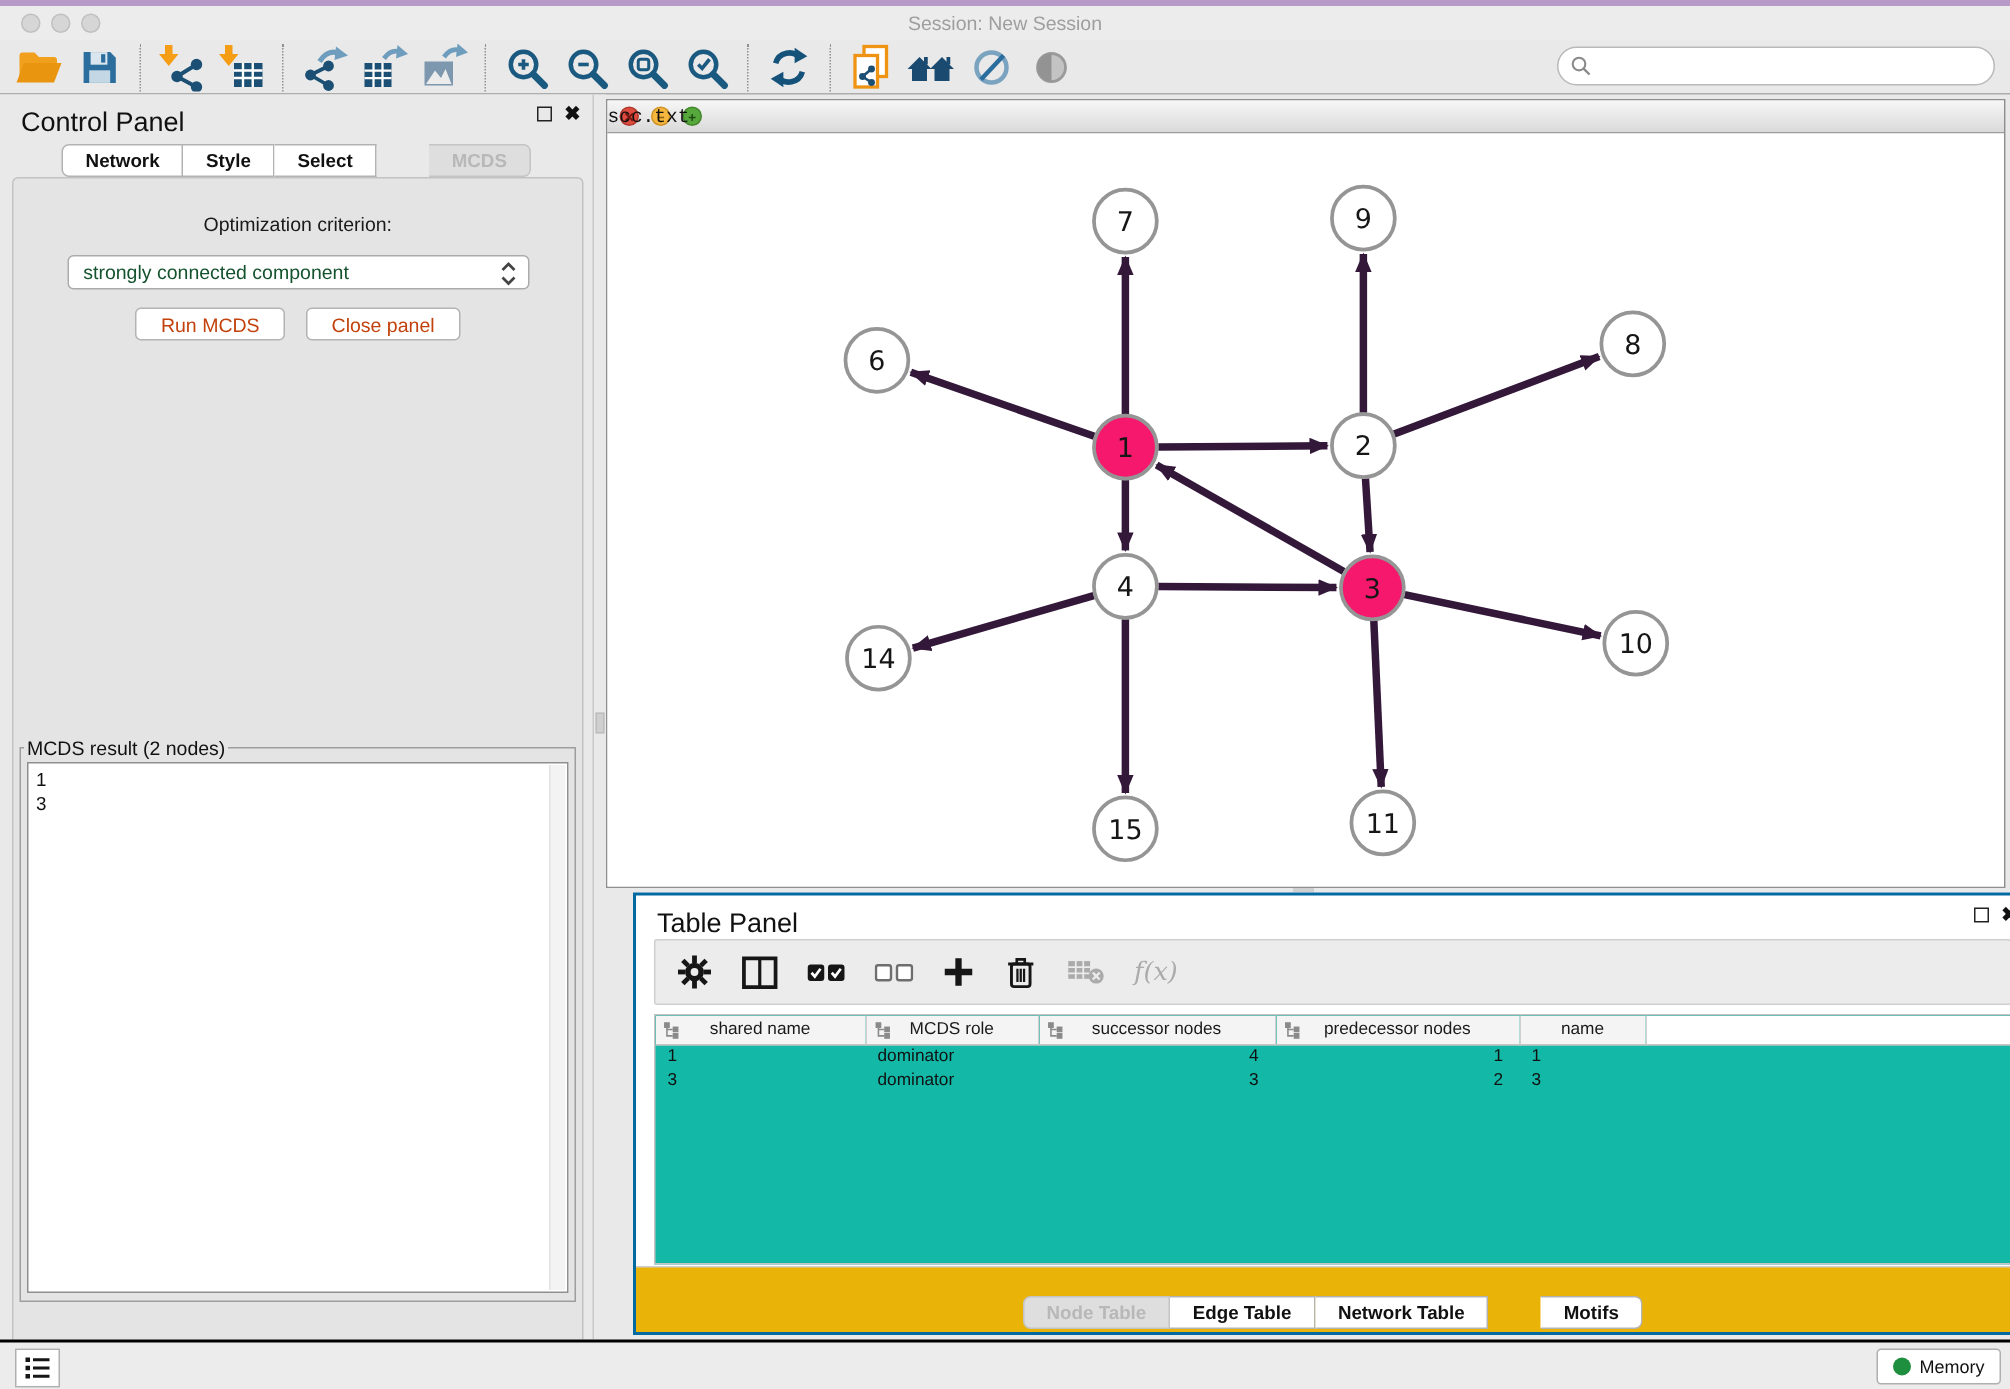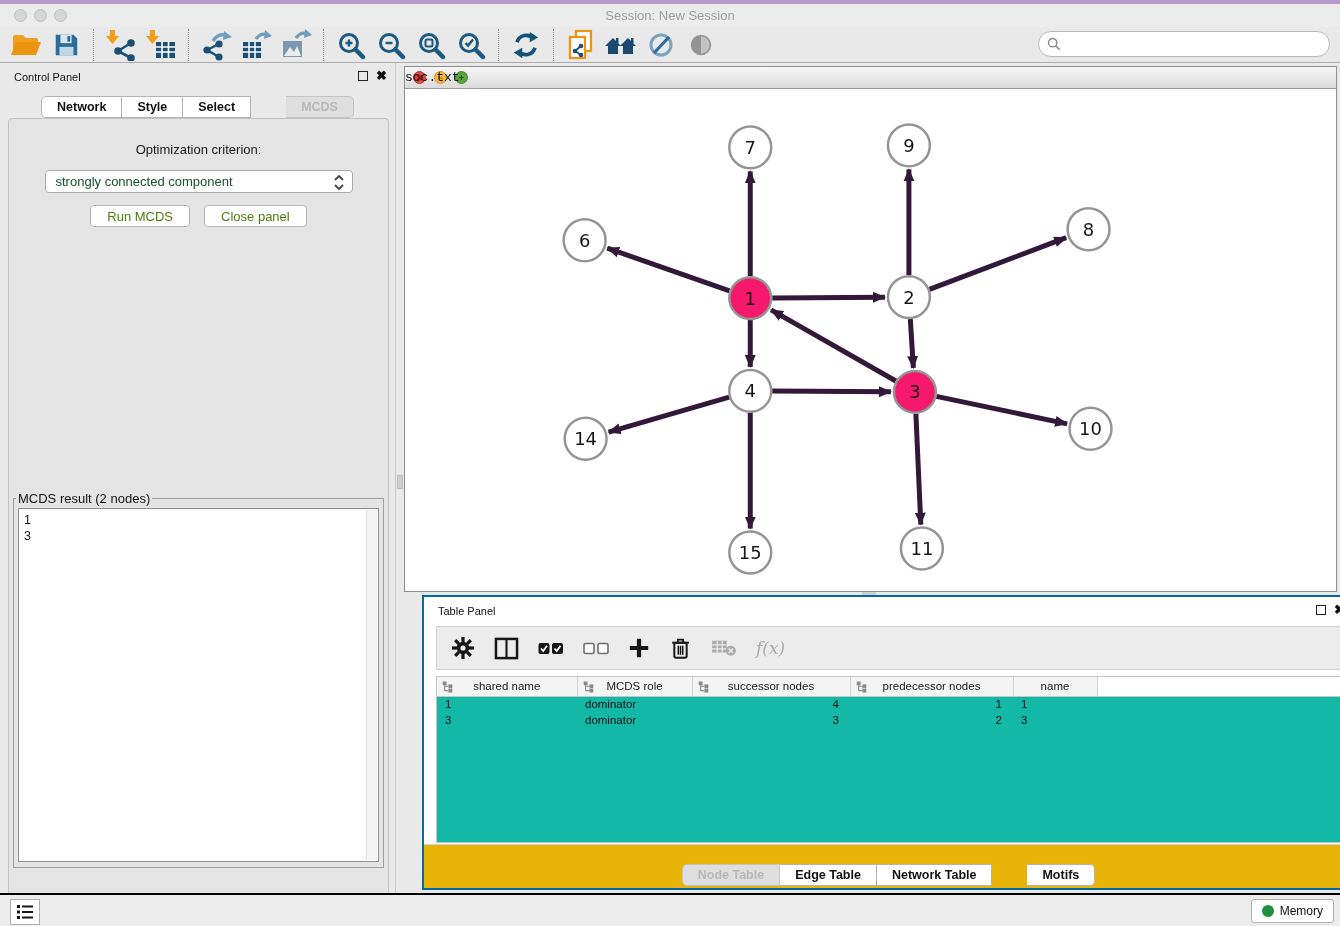--- a/index.html
+++ b/index.html
@@ -20,21 +20,21 @@
   .tb-btn { width:40px; height:34px; display:flex; align-items:center; justify-content:center; }
   .tb-sep { width:1px; height:32px; border-left:1px dotted #909090; margin:0 7px; }
   #search-wrap { position:absolute; right:10px; top:4px; width:292px; height:26px; background:#fff;
     border:1px solid #b9b9b9; border-radius:13px; display:flex; align-items:center; padding-left:8px; }
   #search-input { border:none; outline:none; flex:1; font-size:13px; height:20px; background:transparent; margin-left:5px; }
 
   
   #control-panel { position:absolute; left:0; top:63px; width:396px; height:830px; background:#e9e9e9;
     border-right:1px solid #c9c9c9; }
   .panel-head { position:relative; height:28px; }
-  .panel-title { position:absolute; left:14px; top:8px; font-size:11px; color:#111; }
+  .panel-title { position:absolute; left:14px; top:8px; font-size:18px; color:#111; }
   .panel-icons { position:absolute; right:8px; top:8px; display:flex; gap:8px; align-items:center; }
   .float-glyph { width:10px; height:10px; border:1.6px solid #222; display:inline-block; }
   .close-glyph { font-size:13px; font-weight:bold; color:#111; line-height:10px; }
 
   .tabrow { display:flex; justify-content:center; position:relative; z-index:3; }
   .tab { border:1px solid #b3b3b3; border-left:none; background:#fff; color:#111;
     font-size:12.5px; font-weight:bold; height:22px; line-height:20px; padding:0 15px; }
   .tab:first-child { border-left:1px solid #b3b3b3; border-radius:5px 0 0 5px; }
   .tab:last-child { border-radius:0 5px 5px 0;margin-left:35px; }
   .tab.active { background:#dedede; color:#b8b8b8; border-color:#c4c4c4; }
@@ -42,21 +42,21 @@
   #cp-tabs { position:absolute; left:0; right:0; top:33px; }
   #cp-box { position:absolute; left:8px; top:55px; width:381px; height:820px; background:#e4e4e4;
     border:1px solid #c2c2c2; border-radius:4px; }
   #opt-label { margin-top:23px; text-align:center; font-size:13px; color:#1a1a1a; }
   #opt-select { position:relative; margin:13px auto 0 auto; width:308px; height:23px; background:#fff;
     border:1px solid #ababab; border-radius:4px; font-size:13px; color:#14532d;
     display:flex; align-items:center; padding-left:10px; }
   #opt-stepper { position:absolute; right:7px; top:3px; }
   .btnrow { display:flex; justify-content:center; gap:14px; margin-top:12px; }
   .push-btn { height:22px; background:#fff; border:1px solid #b3b3b3; border-radius:4px;
-    font-size:13px; color:#4d7c0f; padding:0 16px; font-family:"Liberation Sans",sans-serif; }
+    font-size:13px; color:#c2410c; padding:0 16px; font-family:"Liberation Sans",sans-serif; }
   #result-fieldset { position:absolute; left:4px; top:372px; width:371px; height:377px;
     border:1px solid #9e9e9e; }
   #result-fieldset legend { font-size:13px; color:#111; padding:0 2px; margin-left:2px; }
   #result-inner { position:absolute; left:4px; right:4px; top:2px; bottom:5px; background:#fff;
     border:1px solid #8f8f8f; }
   #result-text { position:absolute; left:5px; top:3px; right:16px; bottom:3px; font-size:12.5px;
     color:#111; white-space:pre; line-height:16px; }
   #result-scroll { position:absolute; right:1px; top:1px; bottom:1px; width:11px; background:#f3f3f3;
     border-left:1px solid #e2e2e2; }
 

